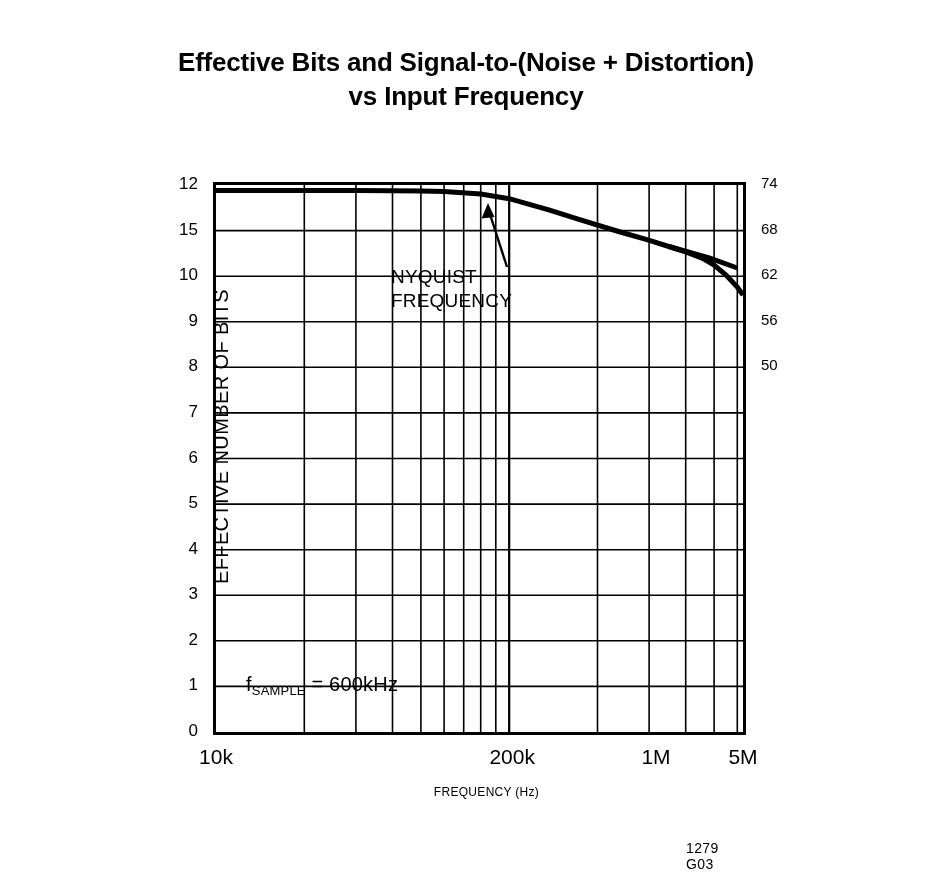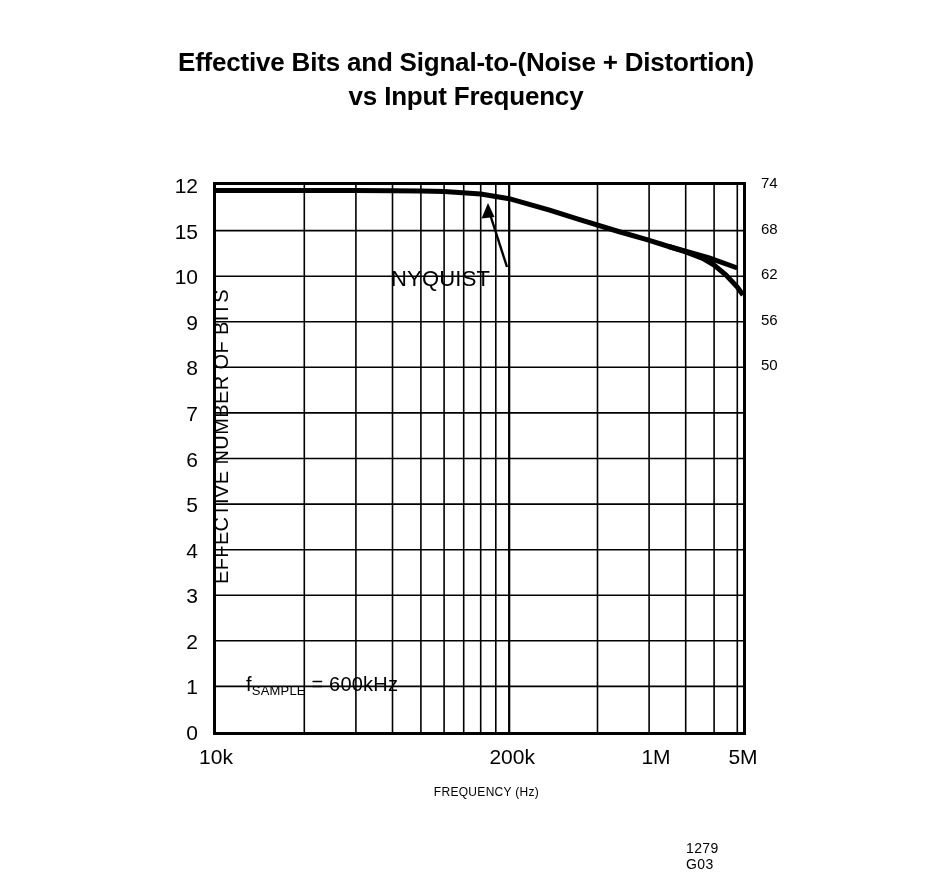--- a/index.html
+++ b/index.html
@@ -69,21 +69,21 @@
     text-align: center;
     font-size: 12px;
     letter-spacing: 0.3px;
   }
 
   .ytick {
     position: absolute;
     right: 545px;
     width: 60px;
     text-align: right;
-    font-size: 21px;
+    font-size: 17px;
     line-height: 1;
     margin-top: -10px;
   }
   .ytick-r {
     position: absolute;
     left: 545px;
     width: 60px;
     text-align: left;
     font-size: 15px;
     line-height: 1;
@@ -93,21 +93,21 @@
     position: absolute;
     top: 560px;
     width: 90px;
     margin-left: -45px;
     text-align: center;
     font-size: 21px;
   }
 
   .annot {
     position: absolute;
-    font-size: 22px;
+    font-size: 19px;
     line-height: 1.28;
     letter-spacing: 0.2px;
   }
   #nyquist-label {
     left: 175px;
     top: 80px;
     width: 190px;
   }
   #fsample-label {
     left: 10px;
@@ -208,20 +208,21 @@
     <div class="ytick-r" style="top:136.8px;">56</div>
     <div class="ytick-r" style="top:182.3px;">50</div>
 
     <div class="xtick" style="left:0px;">10k</div>
     <div class="xtick" style="left:296.2px;">200k</div>
     <div class="xtick" style="left:440px;">1M</div>
     <div class="xtick" style="left:527px;">5M</div>
 
     <div class="annot" id="nyquist-label">
       <div>NYQUIST</div>
+      <div>FREQUENCY</div>
     </div>
 
     <div class="annot" id="fsample-label">
       <span>f</span><sub>SAMPLE</sub><span> = 600kHz</span>
     </div>
 
     <div class="ylabel-left">EFFECTIVE NUMBER OF BITS</div>
 
     <div class="xlabel">FREQUENCY (Hz)</div>
   </div>

